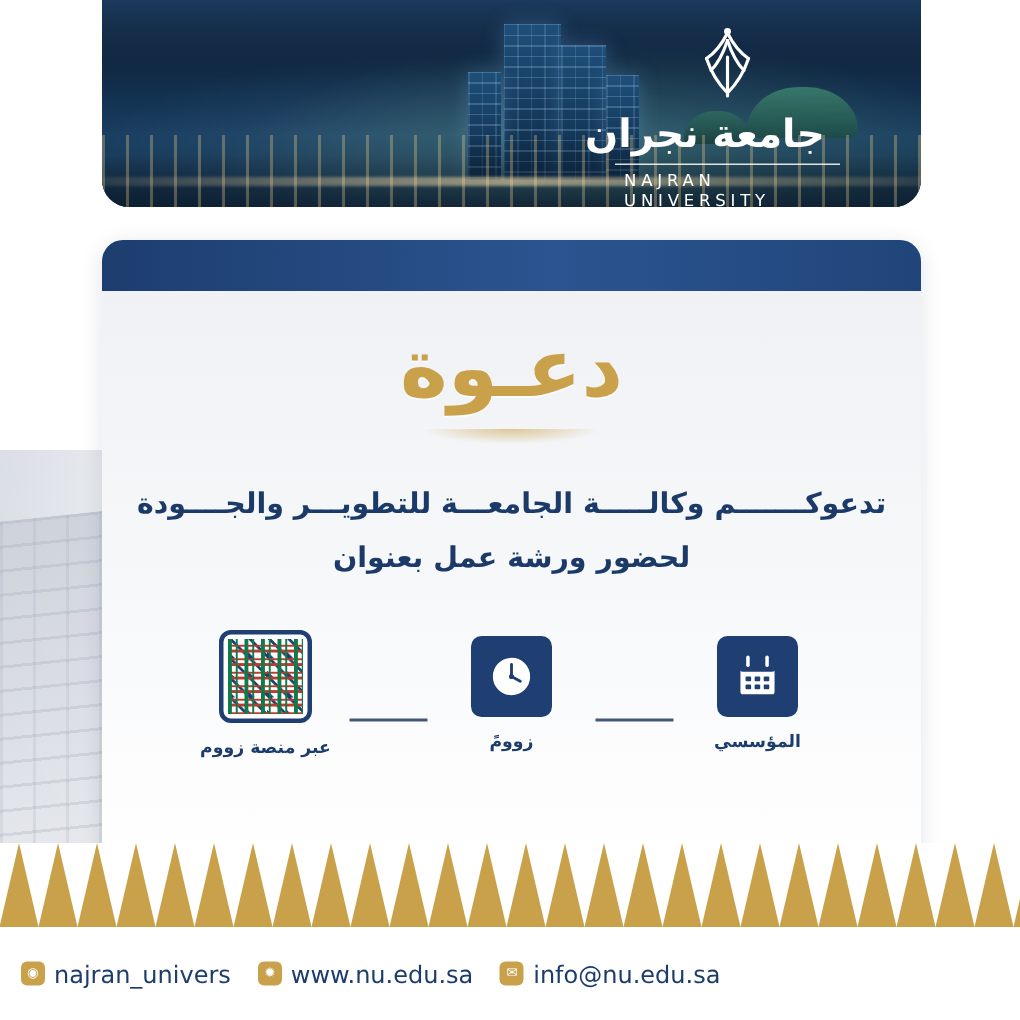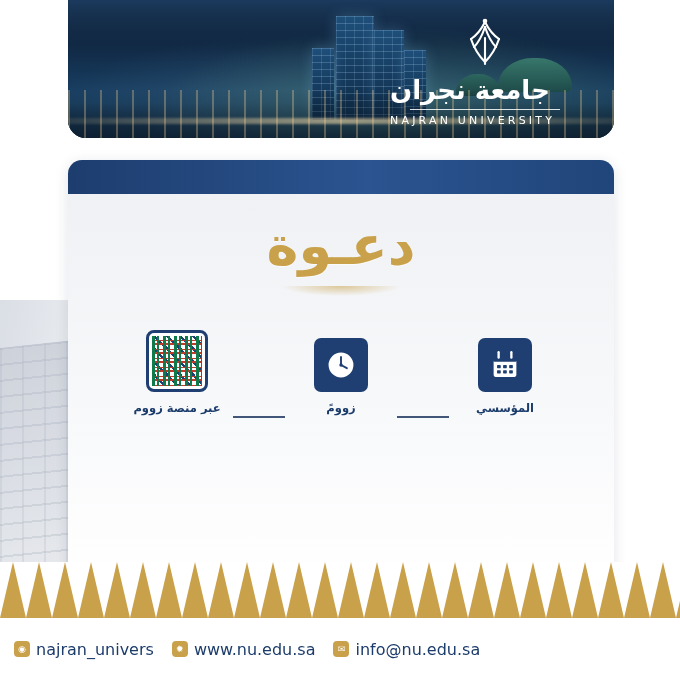--- a/index.html
+++ b/index.html
@@ -147,20 +147,21 @@
     font-weight: 700;
     letter-spacing: 1px;
     line-height: 1.1;
     direction: rtl;
   }
   .logo-en {
     font-size: 11px;
     letter-spacing: 3.2px;
     margin-top: 4px;
     direction: ltr;
+    padding-left: 26px;
   }
   .logo-rule {
     width: 150px;
     height: 1px;
     background: rgba(255,255,255,.85);
     margin: 4px auto 3px auto;
   }
 
   
   .main-card {
@@ -252,21 +253,21 @@
     font-weight: 700;
     direction: rtl;
   }
 
   
   .info-row {
     margin-top: 30px;
     display: flex;
     flex-direction: row-reverse;
     justify-content: center;
-    align-items: flex-end;
+    align-items: center;
     gap: 0;
     direction: rtl;
     position: relative;
   }
   .info-item {
     width: 112px;
     text-align: center;
     color: #1c3c6b;
     position: relative;
   }
@@ -427,20 +428,24 @@
   </div>
 
   <div class="main-card">
     <div class="main-card-top"></div>
 
     <div class="dawa">
       <div class="dawa-word">دعـوة</div>
       <div class="dawa-flourish"></div>
     </div>
 
+    <div class="invite-lines">
+      <div class="invite-line">تدعوكـــــــم وكالـــــة الجامعـــة للتطويـــر والجــــودة</div>
+      <div class="invite-line">لحضور ورشة عمل بعنوان</div>
+    </div>
 
 
     <div class="info-row">
 
       <div class="info-item">
         <div class="qr-box">
           <div class="qr-grid"></div>
         </div>
         <div class="info-label">عبر منصة زووم</div>
       </div>

